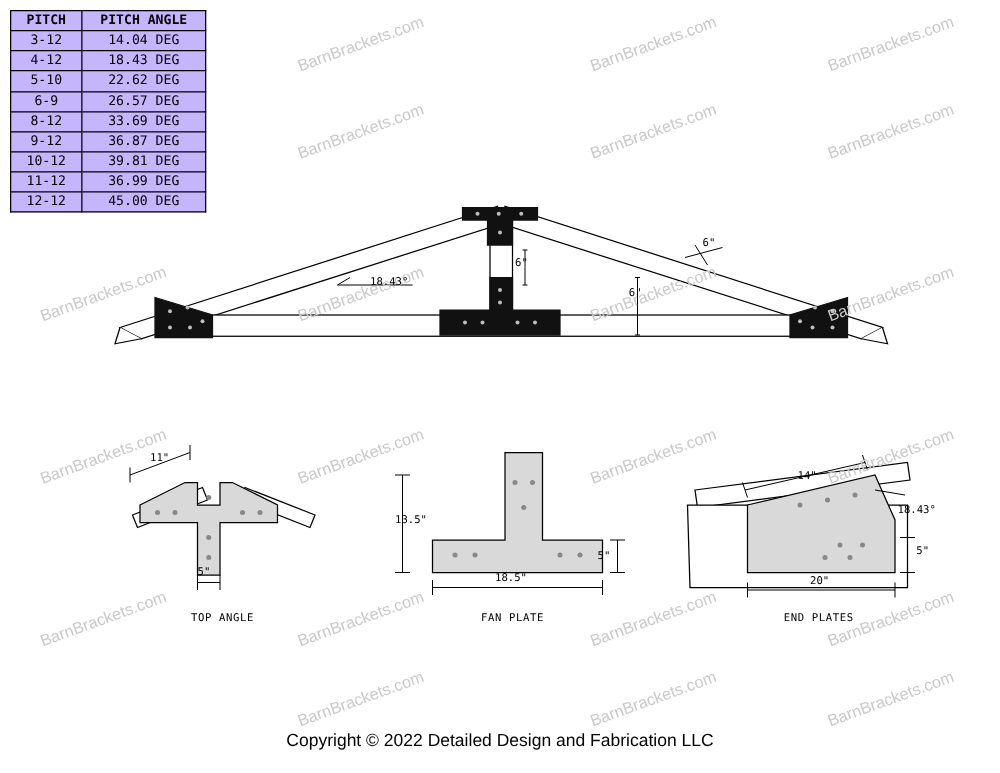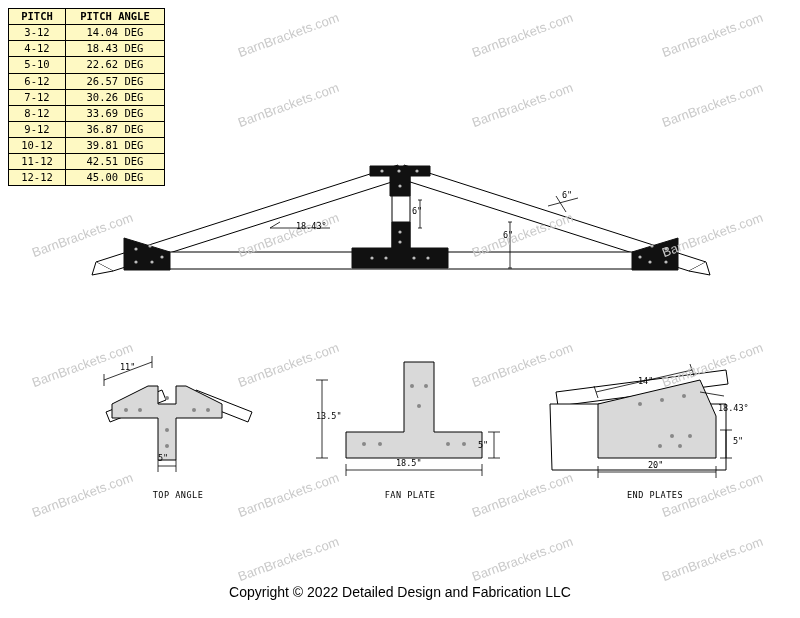--- a/index.html
+++ b/index.html
@@ -12,21 +12,21 @@
   }
   .stage{position:absolute;left:0;top:0;width:800px;height:618px;}
   svg.layer{position:absolute;left:0;top:0;width:800px;height:618px;}
 
   
   .pitch-table{
     position:absolute;left:8px;top:8px;
     border-collapse:collapse;
     font-family:"DejaVu Sans Mono","Liberation Mono",monospace;
     font-size:10.5px;
-    background:#fef9c3;
+    background:#c4b5fd;
     z-index:5;
   }
   .pitch-table th,.pitch-table td{
     border:1px solid #000;
     padding:1px 6px;
     text-align:center;
     font-weight:normal;
     white-space:nowrap;
     line-height:1.25;
   }
@@ -94,42 +94,38 @@
         </tr>
       <tr>
           <td class="c0">4-12</td>
           <td class="c1">18.43 DEG</td>
         </tr>
       <tr>
           <td class="c0">5-10</td>
           <td class="c1">22.62 DEG</td>
         </tr>
       <tr>
-          <td class="c0">6-12</td>
+          <td class="c0">6-9</td>
           <td class="c1">26.57 DEG</td>
-        </tr>
-      <tr>
-          <td class="c0">7-12</td>
-          <td class="c1">30.26 DEG</td>
         </tr>
       <tr>
           <td class="c0">8-12</td>
           <td class="c1">33.69 DEG</td>
         </tr>
       <tr>
           <td class="c0">9-12</td>
           <td class="c1">36.87 DEG</td>
         </tr>
       <tr>
           <td class="c0">10-12</td>
           <td class="c1">39.81 DEG</td>
         </tr>
       <tr>
           <td class="c0">11-12</td>
-          <td class="c1">42.51 DEG</td>
+          <td class="c1">36.99 DEG</td>
         </tr>
       <tr>
           <td class="c0">12-12</td>
           <td class="c1">45.00 DEG</td>
         </tr>
     </tbody>
   </table>
 
   <svg class="layer" viewBox="0 0 800 618">
     <g stroke="#000" fill="none" stroke-width="1">

